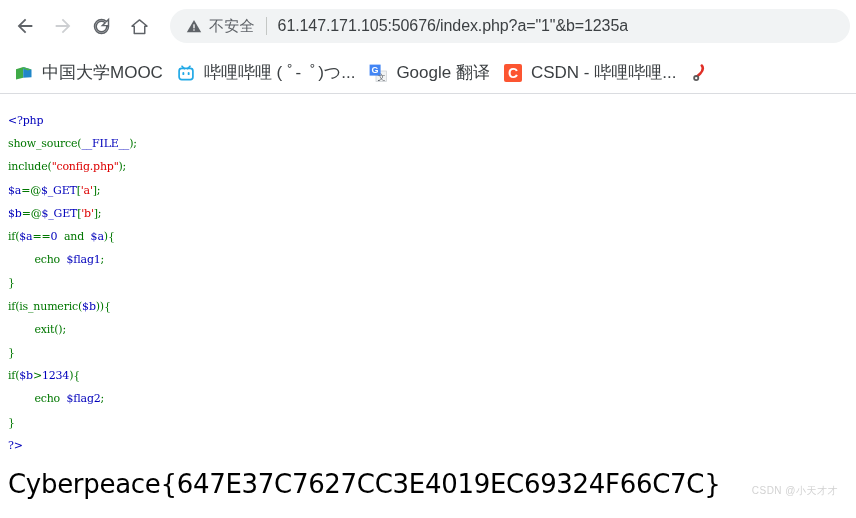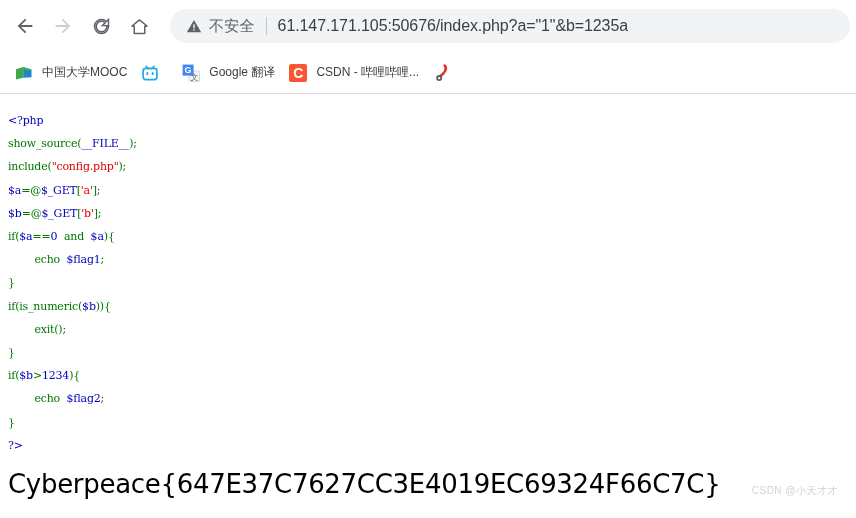--- a/index.html
+++ b/index.html
@@ -104,21 +104,21 @@
     max-width: 215px;
   }
   .bm-icon {
     width: 18px;
     height: 18px;
     margin-right: 9px;
     flex: 0 0 auto;
     position: relative;
   }
   .bm-label {
-    font-size: 12px;
+    font-size: 17px;
     color: #3c4043;
     white-space: nowrap;
     overflow: hidden;
     text-overflow: ellipsis;
   }
   .icon-csdn {
     background: #fc5531;
     border-radius: 2px;
     color: #fff;
     font-size: 14px;
@@ -237,20 +237,21 @@
 
     <div class="bookmark">
       <span class="bm-icon">
         <svg width="18" height="18" viewBox="0 0 18 18">
           <path d="M5 2.2 L7.4 4.6 M13 2.2 L10.6 4.6" stroke="#22a9e6" stroke-width="1.6" fill="none" stroke-linecap="round"></path>
           <rect x="2.1" y="4.4" width="13.8" height="11.2" rx="2.6" fill="none" stroke="#22a9e6" stroke-width="1.7"></rect>
           <rect x="5.4" y="8" width="1.9" height="3.1" rx="0.9" fill="#22a9e6"></rect>
           <rect x="10.7" y="8" width="1.9" height="3.1" rx="0.9" fill="#22a9e6"></rect>
         </svg>
       </span>
+      <span class="bm-label">哔哩哔哩 ( ﾟ- ﾟ)つ...</span>
     </div>
 
     <div class="bookmark">
       <span class="bm-icon">
         <svg width="18" height="18" viewBox="0 0 18 18">
           <rect x="7" y="7" width="10.4" height="10.4" fill="#f1f3f4" stroke="#c9ccd0" stroke-width="0.7"></rect>
           <rect x="0.6" y="0.6" width="11" height="11" fill="#4285f4"></rect>
           <text x="6.1" y="9" font-size="9" font-family="Liberation Sans, sans-serif" font-weight="bold" fill="#ffffff" text-anchor="middle">G</text>
           <text x="12.4" y="15.8" font-size="8" font-family="Liberation Sans, sans-serif" fill="#5f6368" text-anchor="middle">文</text>
         </svg>

